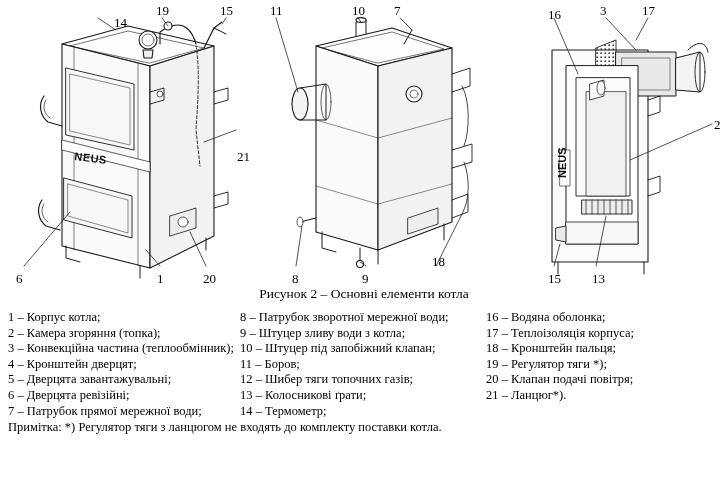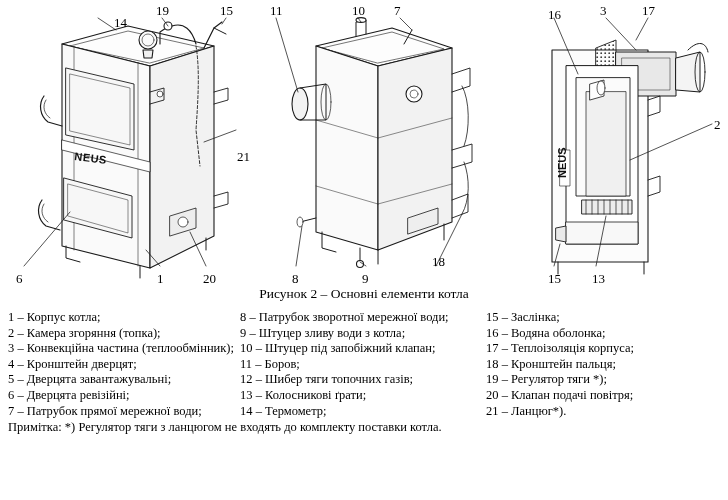--- a/index.html
+++ b/index.html
@@ -305,21 +305,20 @@
     <div class="legend-col c2">
       <div class="legend-item">8 – Патрубок зворотної мережної води;</div>
       <div class="legend-item">9 – Штуцер зливу води з котла;</div>
       <div class="legend-item">10 – Штуцер під запобіжний клапан;</div>
       <div class="legend-item">11 – Боров;</div>
       <div class="legend-item">12 – Шибер тяги топочних газів;</div>
       <div class="legend-item">13 – Колосникові ґрати;</div>
       <div class="legend-item">14 – Термометр;</div>
     </div>
     <div class="legend-col c3">
-      <div class="legend-item">15 – Заслінка;</div>
       <div class="legend-item">16 – Водяна оболонка;</div>
       <div class="legend-item">17 – Теплоізоляція корпуса;</div>
       <div class="legend-item">18 – Кронштейн пальця;</div>
       <div class="legend-item">19 – Регулятор тяги *);</div>
       <div class="legend-item">20 – Клапан подачі повітря;</div>
       <div class="legend-item">21 – Ланцюг*).</div>
     </div>
   </div>
 
   <div id="note">Примітка: *) Регулятор тяги з ланцюгом не входять до комплекту поставки котла.</div>

